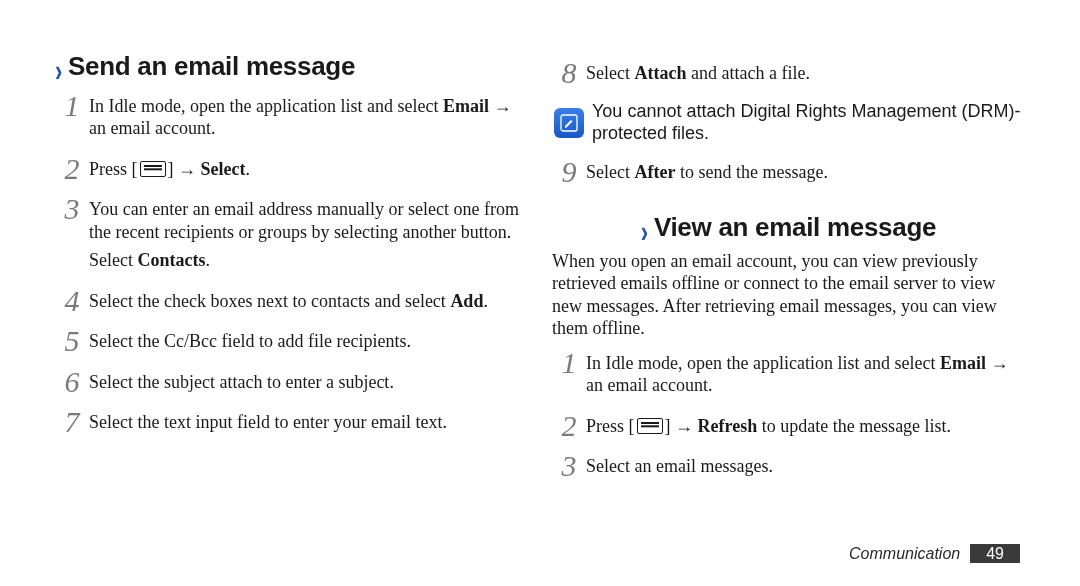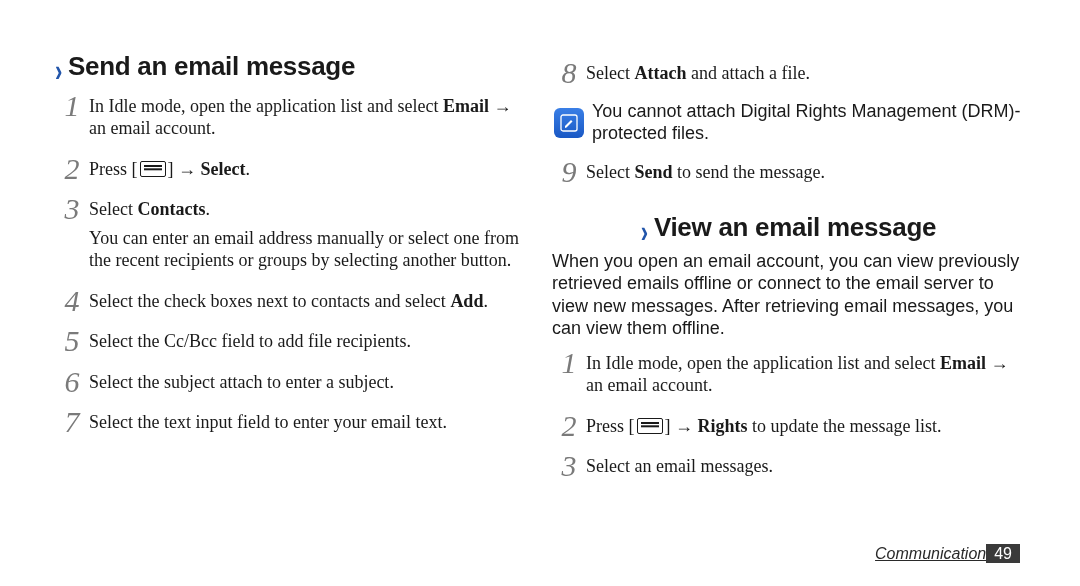--- a/index.html
+++ b/index.html
@@ -109,36 +109,37 @@
     left: 3px;
     right: 3px;
     top: 3px;
     height: 1.3px;
     background: #1a1a1a;
     box-shadow: 0 3.3px 0 #1a1a1a;
   }
   b { font-weight: 700; }
   .intro {
     margin: 4px 0 6px 0;
+    font-family: Liberation Serif, serif;
   }
   .footer {
     position: absolute;
     bottom: 22px;
     right: 60px;
     font-size: 16px;
     color: #2a2a2a;
   }
   .footer .sec {
     font-style: italic;
-    text-decoration: underline;
+    margin-right: 10px;
   }
   .footer .pg {
     background: #3a3a3a;
     color: #fff;
-    padding: 1px 8px;
+    padding: 1px 16px;
     font-style: normal;
     font-size: 16px;
   }
 </style>
 </head>
 <body>
 
 <div class="page">
 
   <div class="col">
@@ -154,22 +155,22 @@
         </div>
         <div class="step">
           <div class="step-num">2</div>
           <div class="step-body">
             <p><span>Press [<span class="menu-icon"></span>] → <b>Select</b>.</span></p>
           </div>
         </div>
         <div class="step">
           <div class="step-num">3</div>
           <div class="step-body">
+            <p><span>You can enter an email address manually or select one from the recent recipients or groups by selecting another button.</span></p>
             <p><span>Select <b>Contacts</b>.</span></p>
-            <p><span>You can enter an email address manually or select one from the recent recipients or groups by selecting another button.</span></p>
           </div>
         </div>
         <div class="step">
           <div class="step-num">4</div>
           <div class="step-body">
             <p><span>Select the check boxes next to contacts and select <b>Add</b>.</span></p>
           </div>
         </div>
         <div class="step">
           <div class="step-num">5</div>
@@ -213,42 +214,42 @@
       </div>
       <div class="note-body" id="note1">
           <p>You cannot attach Digital Rights Management (DRM)-protected files.</p>
         </div>
     </div>
 
     <div id="step9">
         <div class="step">
           <div class="step-num">9</div>
           <div class="step-body">
-            <p><span>Select <b>Send</b> to send the message.</span></p>
+            <p><span>Select <b>After</b> to send the message.</span></p>
           </div>
         </div>
       </div>
 
 
     <h2 style="margin-top:22px;text-align:center;">
       <span class="chev">›</span><span>View an email message</span>
     </h2>
     <p class="intro">When you open an email account, you can view previously retrieved emails offline or connect to the email server to view new messages. After retrieving email messages, you can view them offline.</p>
 
     <div id="steps-view">
         <div class="step">
           <div class="step-num">1</div>
           <div class="step-body">
             <p><span>In Idle mode, open the application list and select <b>Email</b> → an email account.</span></p>
           </div>
         </div>
         <div class="step">
           <div class="step-num">2</div>
           <div class="step-body">
-            <p><span>Press [<span class="menu-icon"></span>] → <b>Rights</b> to update the message list.</span></p>
+            <p><span>Press [<span class="menu-icon"></span>] → <b>Refresh</b> to update the message list.</span></p>
           </div>
         </div>
         <div class="step">
           <div class="step-num">3</div>
           <div class="step-body">
             <p><span>Select an email messages.</span></p>
           </div>
         </div>
       </div>
   </div>

